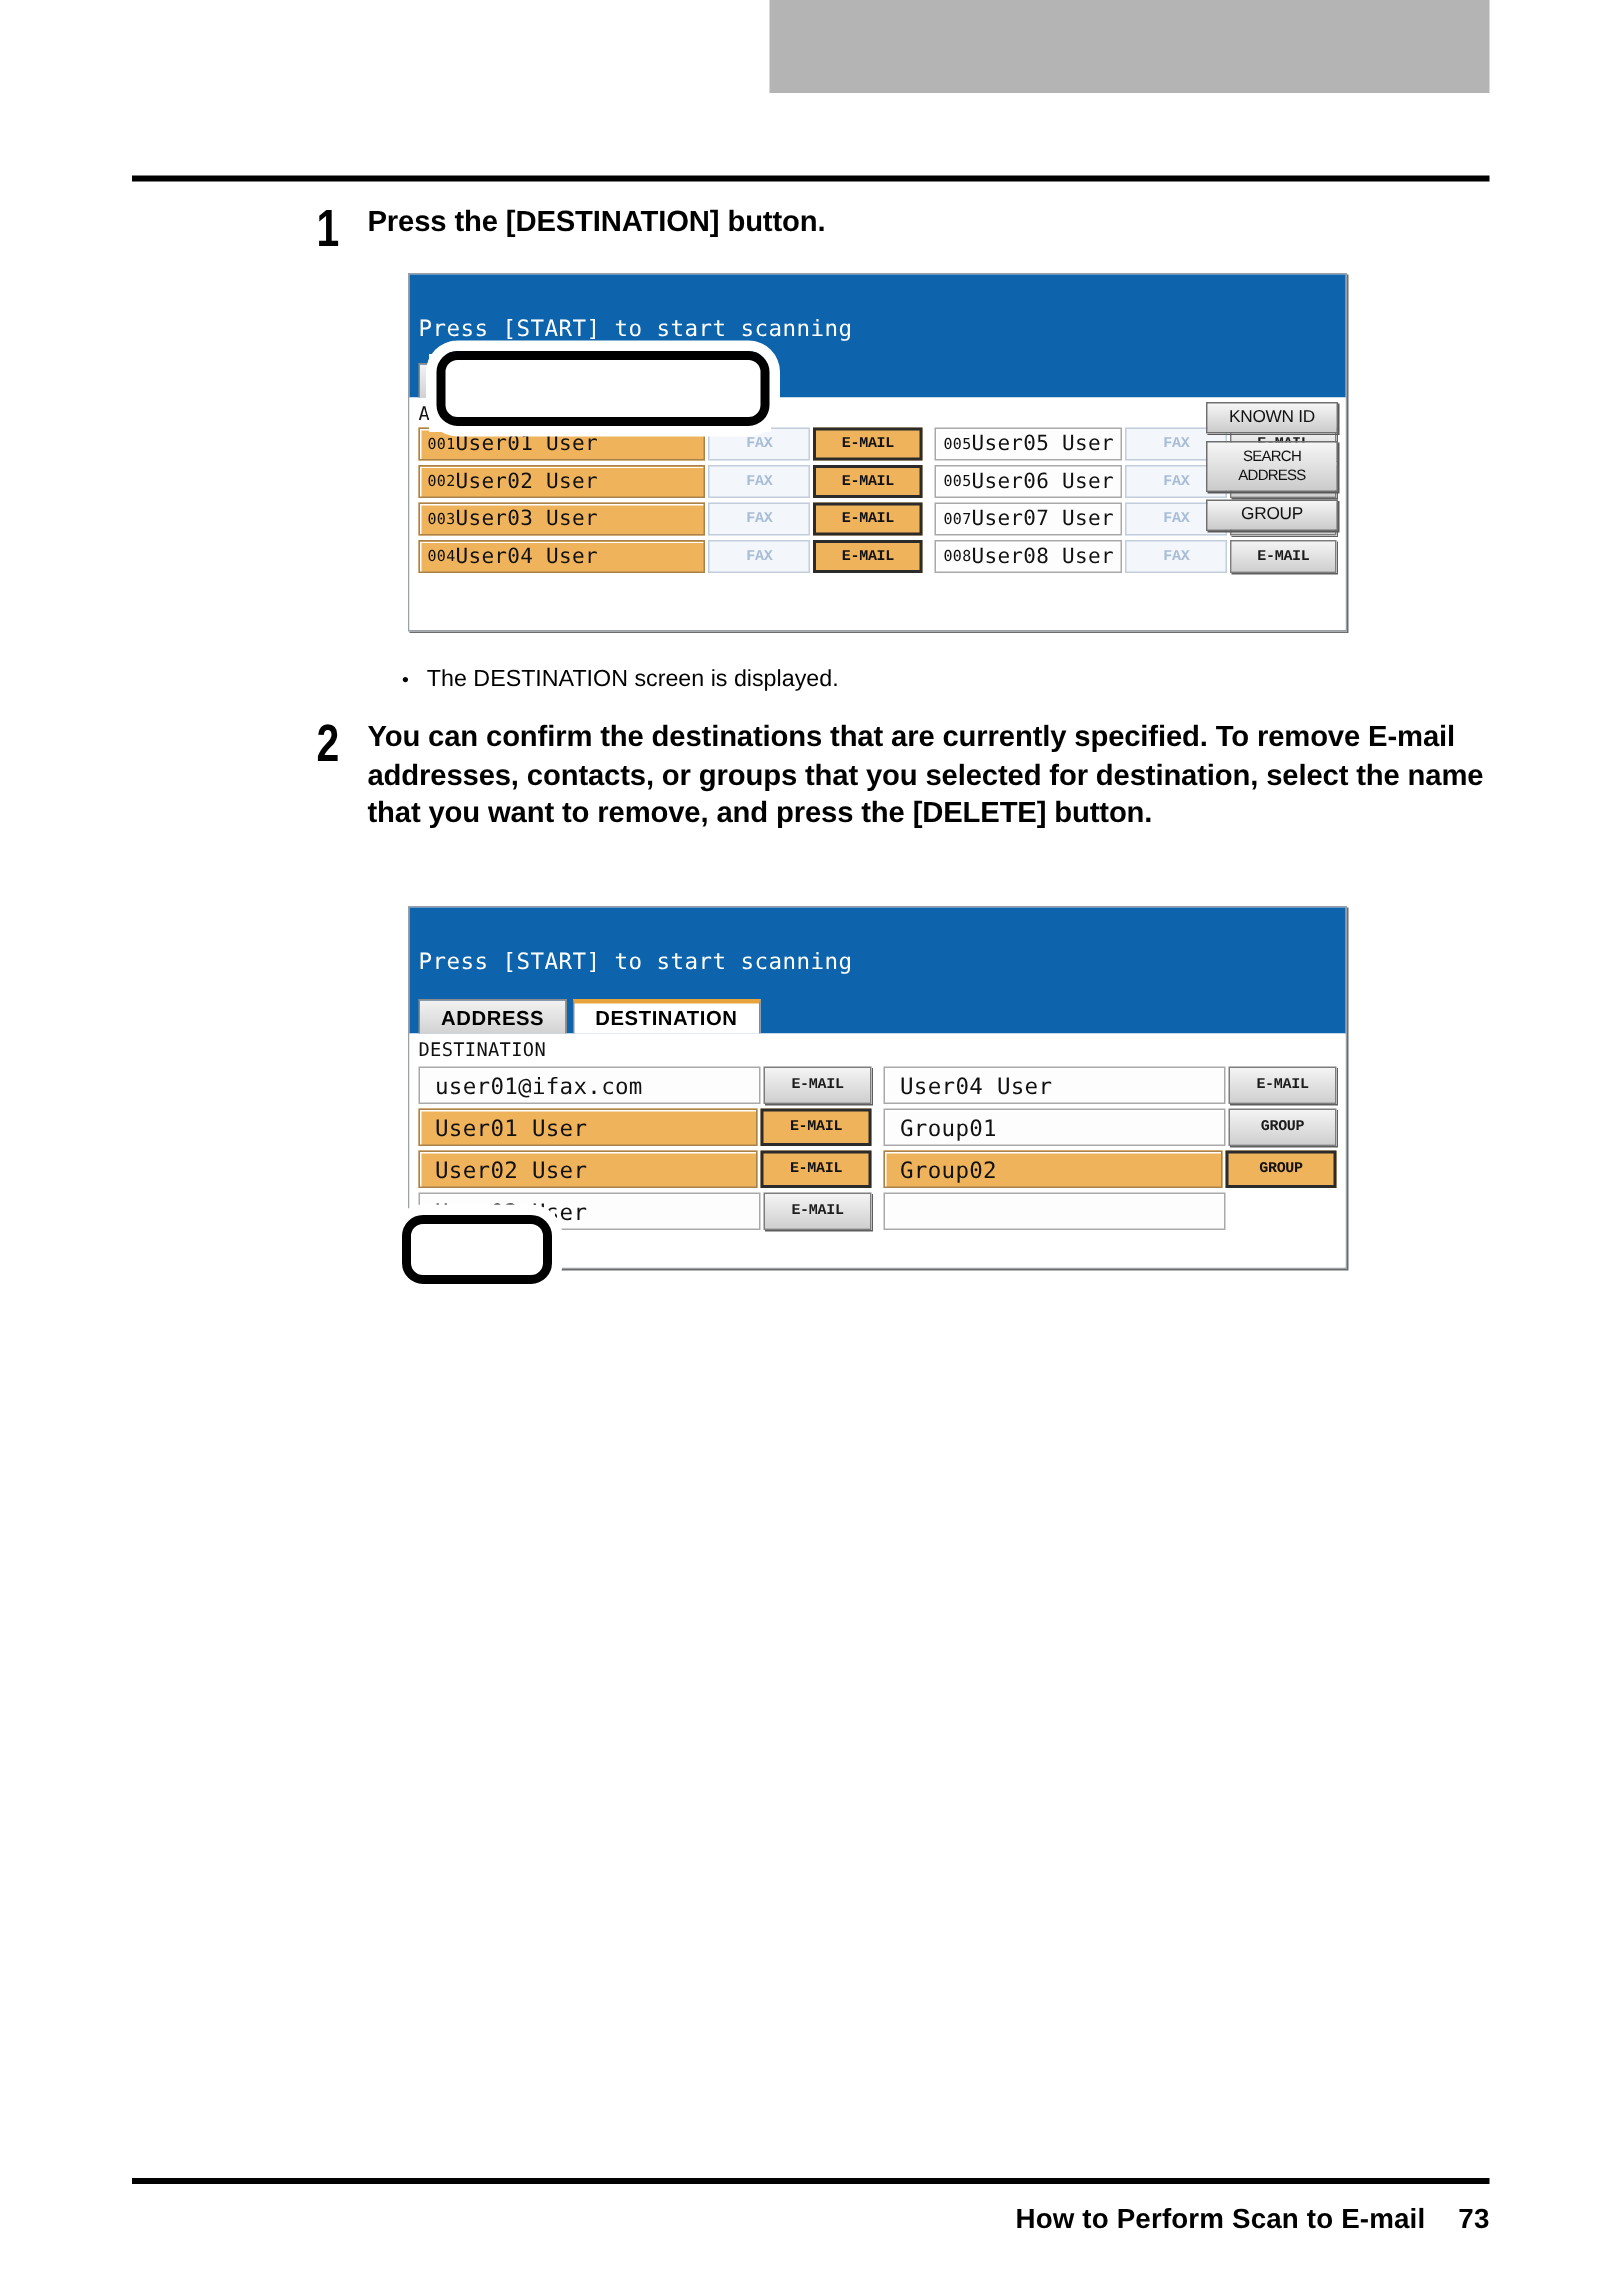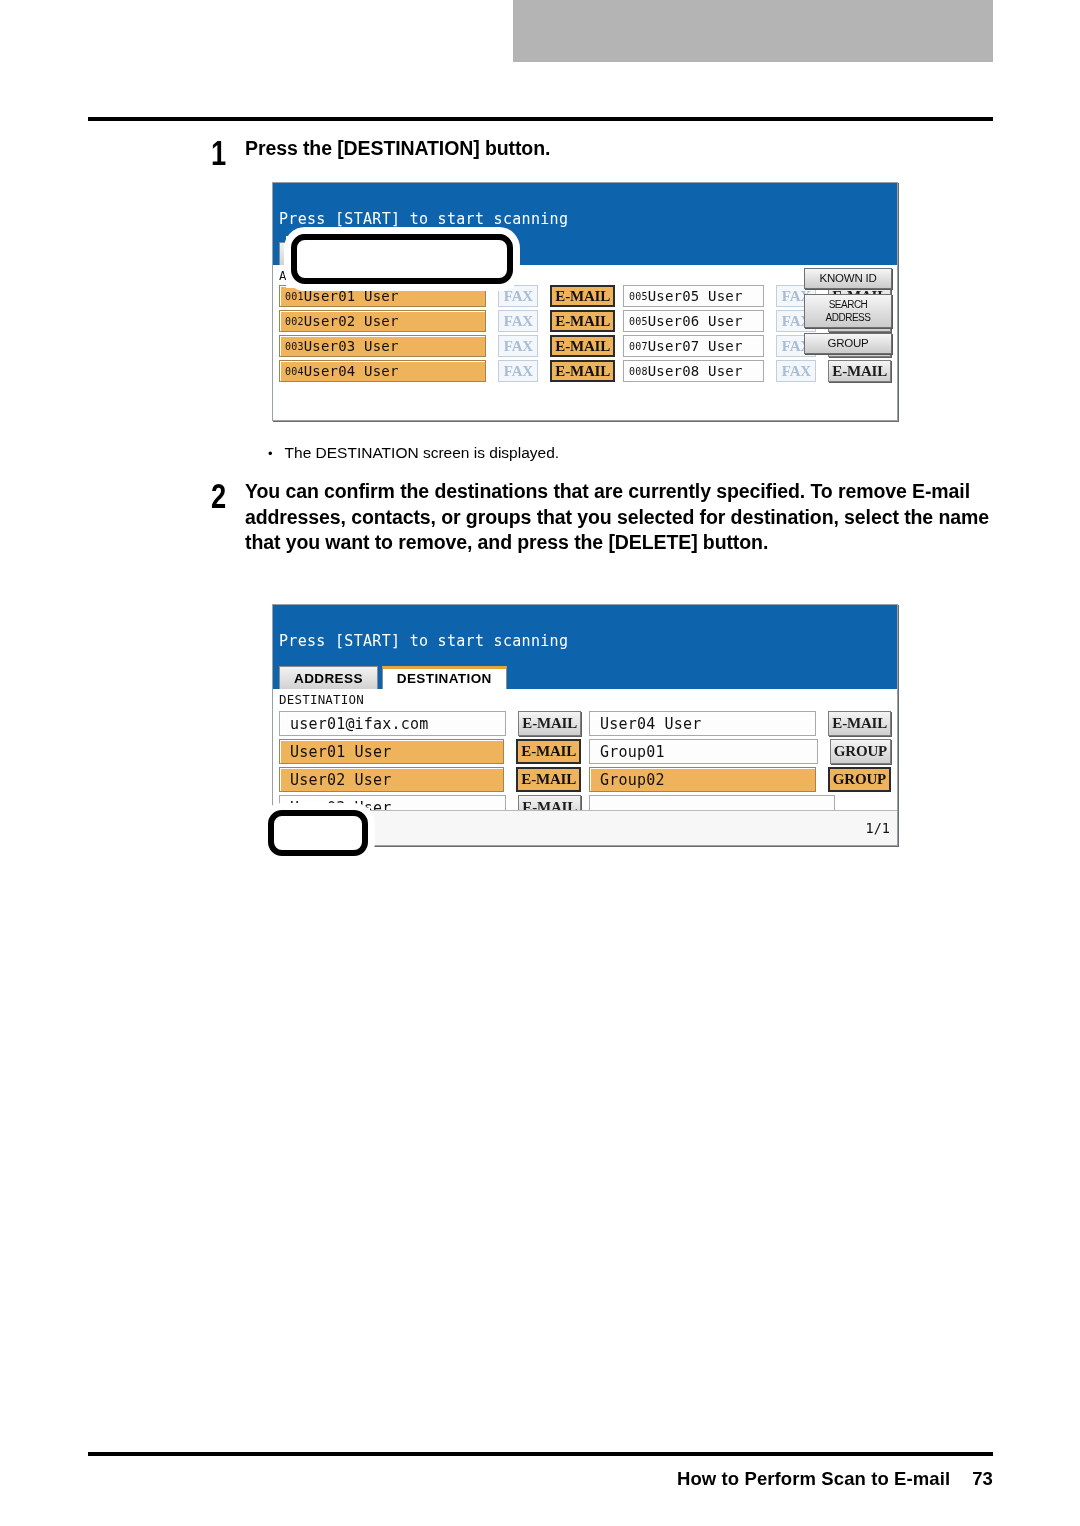--- a/index.html
+++ b/index.html
@@ -169,21 +169,21 @@
   .cols {
     display: flex;
     padding: 0 6px;
     gap: 8px;
   }
   .col { flex: 1 1 50%; display: flex; flex-direction: column; gap: 3px; }
 
   .row {
     display: flex;
     align-items: stretch;
-    gap: 12px;
+    gap: 2px;
     height: 22px;
   }
   .row .name {
     flex: 1 1 auto;
     border: 1px solid #a9a9a9;
     background: #fdfdfd;
     box-shadow: inset 1px 1px 0 #ffffff;
     font-size: 14px;
     color: #111;
     display: flex;
@@ -195,29 +195,29 @@
   }
   .row.sel .name { background: #efb35c; border-color: #a9824a; }
   .row .name .idx { font-size: 10px; margin-right: 0px; }
 
   .badge {
     flex: 0 0 auto;
     min-width: 32px;
     border: 1px solid #7d7d7d;
     background: linear-gradient(#f4f4f4, #cfcfcf);
     box-shadow: 1px 1px 0 #5f5f5f;
-    font-family: Liberation Serif, serif;
-    font-size: 15px;
+    font-family: Liberation Mono, monospace;
+    font-size: 10px;
     font-weight: bold;
     color: #1c1c1c;
     display: flex;
     align-items: center;
     justify-content: center;
     letter-spacing: -0.2px;
-    padding: 0 3px;
+    padding: 0 17px;
   }
   .badge.fax {
     background: #f3f6fb;
     color: #a8bdd6;
     border-color: #c3cedd;
     box-shadow: none;
   }
   .badge.on {
     background: #efb35c;
     border: 2px solid #2b2b2b;
@@ -492,24 +492,20 @@
           <div class="name">Group02</div>
           <div class="badge wide on">GROUP</div>
         </div>
         <div class="row p2-row">
           <div class="name"></div>
           <div class="badge wide empty"></div>
         </div>
       </div>
     </div>
 
-    <div class="delete-foot">
-      <div class="fbtn" style="margin-left:14px">DELETE</div>
-      <div class="pageno">1/1</div>
-    </div>
   </div>
 </div>
 
 <div class="callout-fill" style="left:265px; top:808px; width:105px; height:44px;"></div>
 <div class="callout" style="left:268px; top:810px; width:88px; height:34px;"></div>
 
 <div class="rule-bottom"></div>
 <div class="footer">
   <span>How to Perform Scan to E-mail</span><span class="pg">73</span>
 </div>

